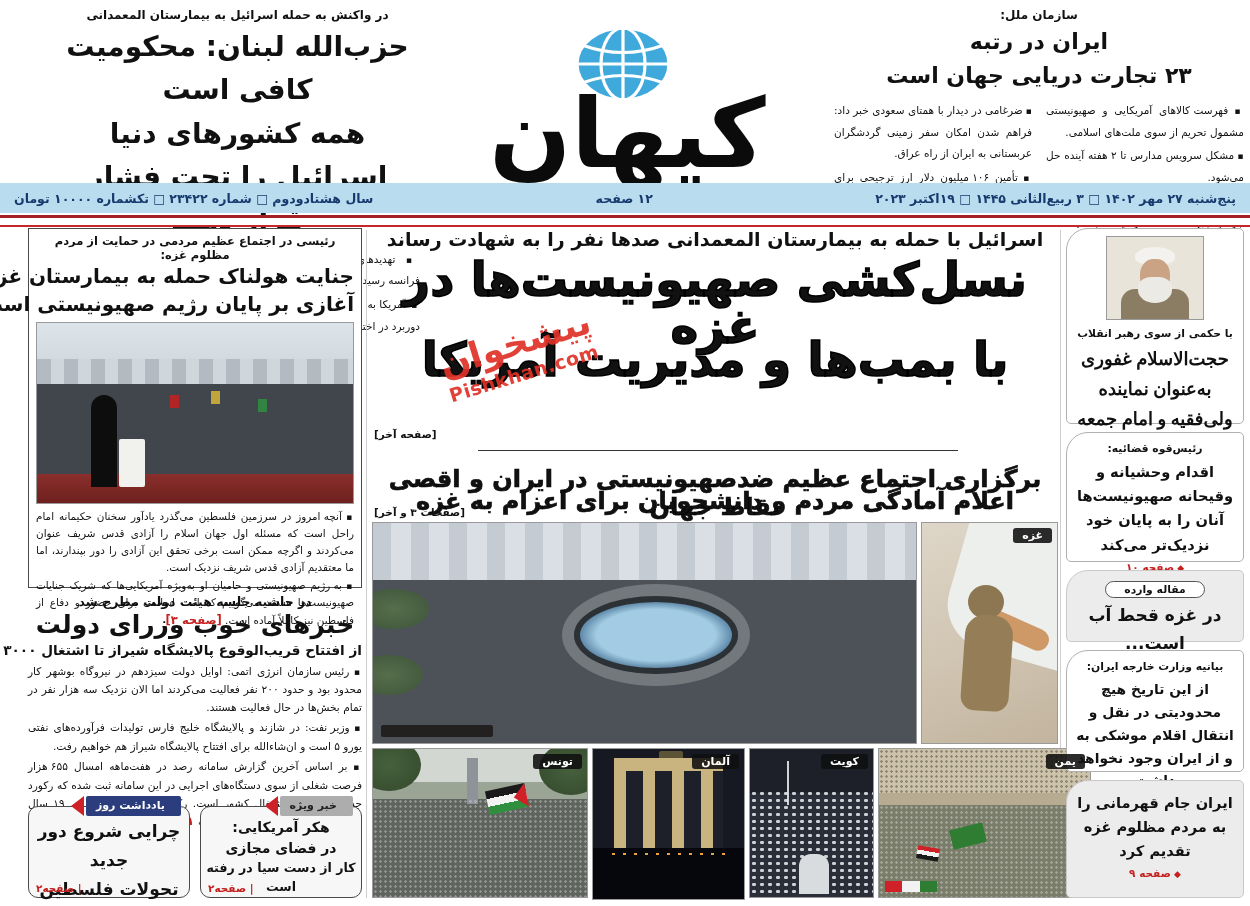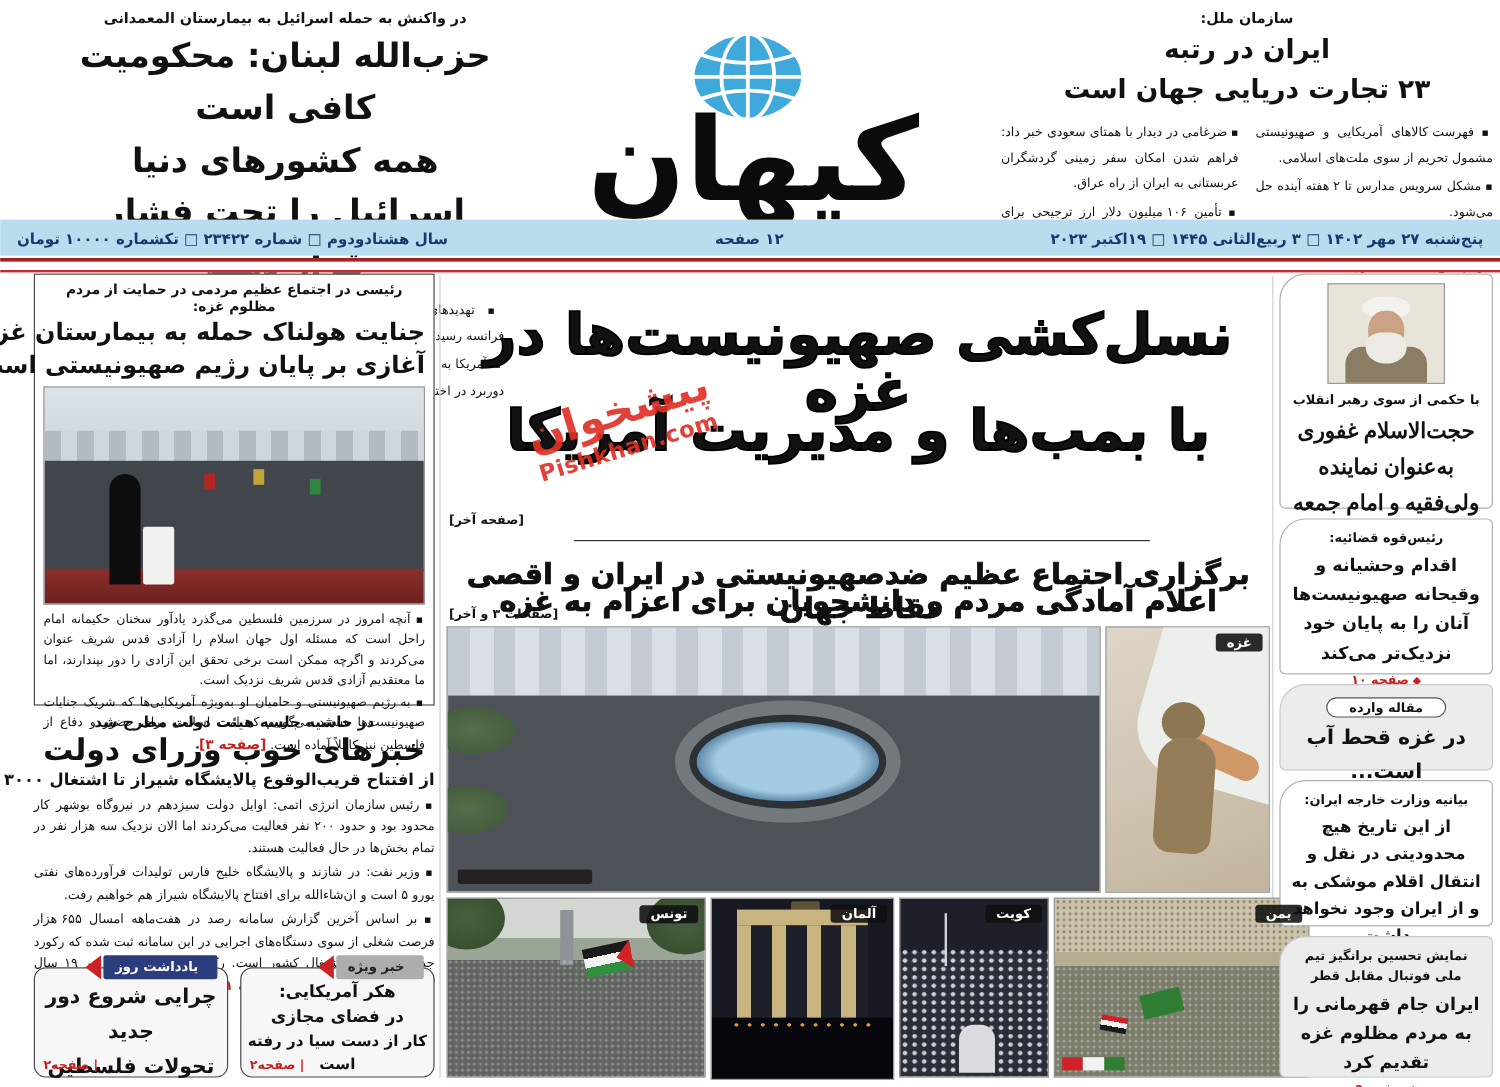--- a/index.html
+++ b/index.html
@@ -279,20 +279,21 @@
       <span class="tab-bg tab-navy">یادداشت روز</span>
       <span class="tab-arrow"></span>
     </div>
     <div class="mini-text" style="font-size:17px;line-height:1.7;">
       <div>چرایی شروع دور جدید</div>
       <div>تحولات فلسطین</div>
     </div>
     <div class="mini-ref">| صفحه۲</div>
   </div>
 
+  <div class="lead-kicker">اسرائیل با حمله به بیمارستان المعمدانی صدها نفر را به شهادت رساند</div>
   <div class="main-h" style="top:256px;">نسل‌کشی صهیونیست‌ها در غزه</div>
   <div class="main-h" style="top:336px;">با بمب‌ها و مدیریت آمریکا</div>
 
   <div class="watermark">
     <div class="wm-fa">پیشخوان</div>
     <div class="wm-en">Pishkhan.com</div>
   </div>
 
   <div class="small-ref" style="left:374px;top:428px;">[صفحه آخر]</div>
   <div class="h-sep"></div>
@@ -383,18 +384,17 @@
     <div class="side-ref" style="margin-top:1px;">صفحه ۱۱</div>
   </div>
 
   <div class="side-item" style="top:650px;height:122px;">
     <div class="side-kicker">بیانیه وزارت خارجه ایران:</div>
     <div class="side-head" style="font-size:13.8px;">از این تاریخ هیچ محدودیتی در نقل و انتقال اقلام موشکی به و از ایران وجود نخواهد داشت</div>
     <div class="side-ref">صفحه ۱۱</div>
   </div>
 
   <div class="side-item side-gray" style="top:780px;height:118px;">
-    <div class="side-kicker">نمایش تحسین برانگیز تیم ملی فوتبال مقابل قطر</div>
     <div class="side-head">ایران جام قهرمانی را به مردم مظلوم غزه تقدیم کرد</div>
     <div class="side-ref">صفحه ۹</div>
   </div>
 
 </div>
 
 </body></html>

